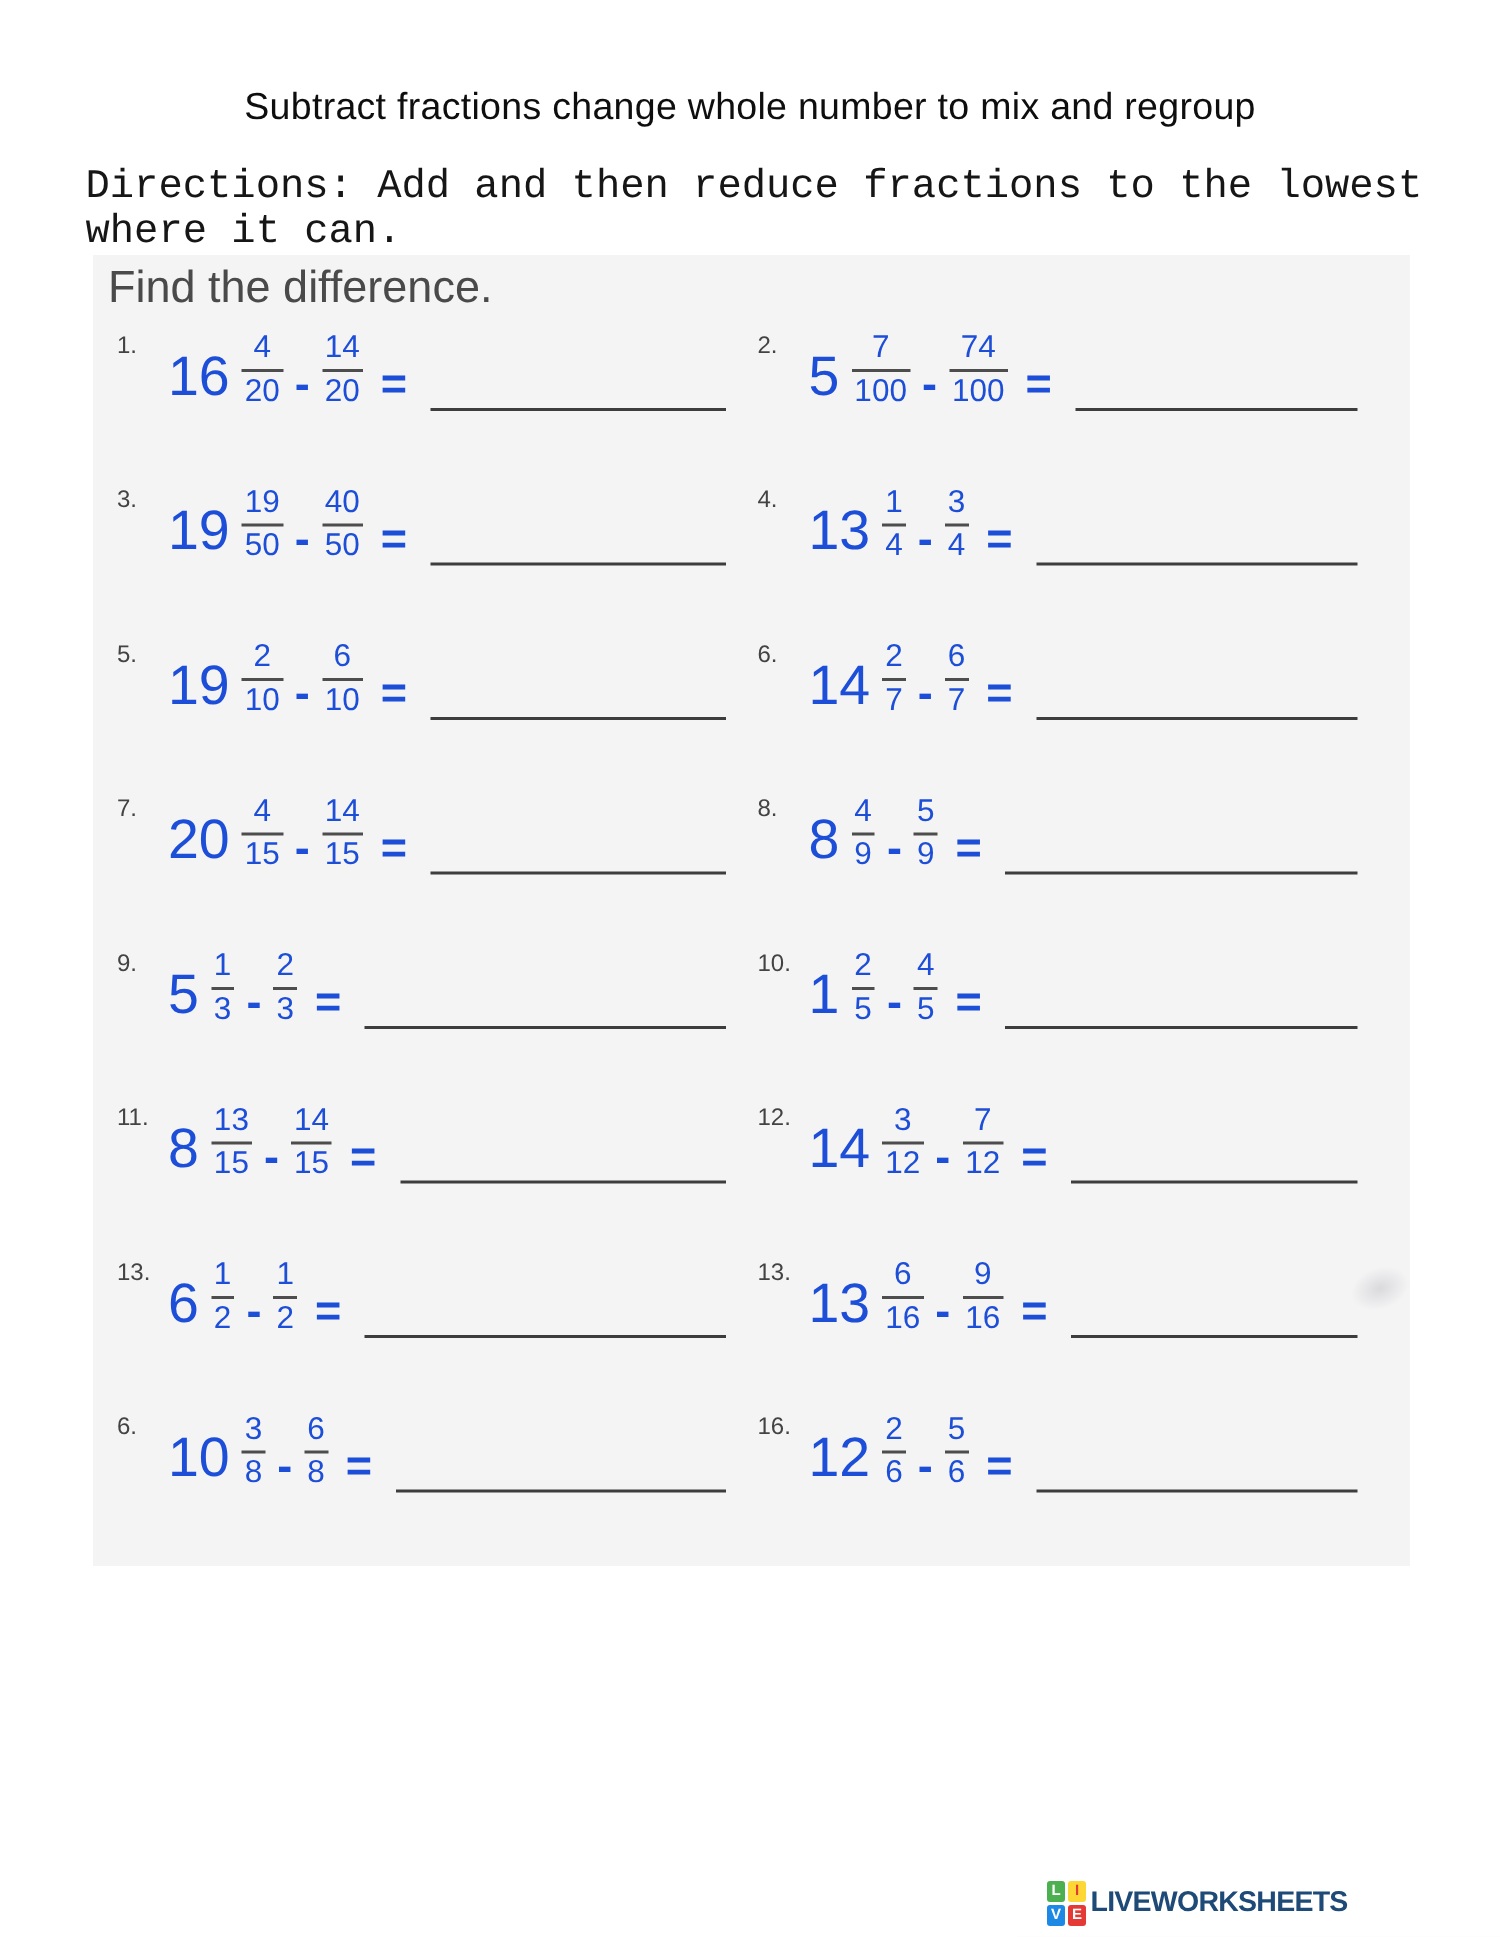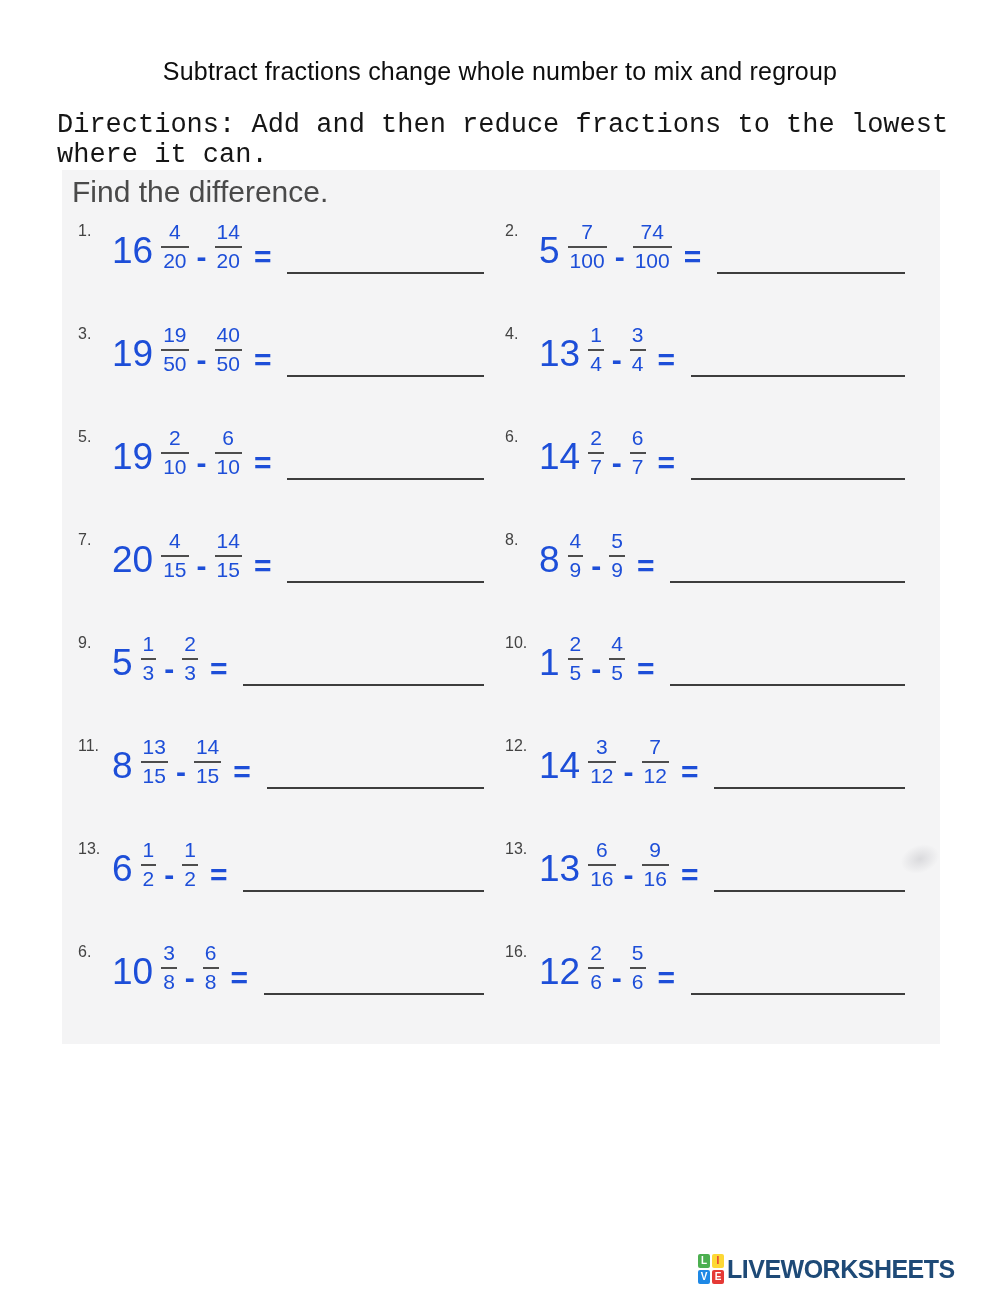--- a/index.html
+++ b/index.html
@@ -132,21 +132,21 @@
   .logo-sq {
     display: flex;
     align-items: center;
     justify-content: center;
     font-size: 10px;
     font-weight: 700;
     border-radius: 2px;
     line-height: 1;
   }
   .logo-text {
-    font-size: 25px;
+    font-size: 19px;
     font-weight: 700;
     letter-spacing: -0.5px;
   }
 </style>
 </head>
 <body>
 
 <div class="page">
 
   <h1 class="title">Subtract fractions change whole number to mix and regroup</h1>

